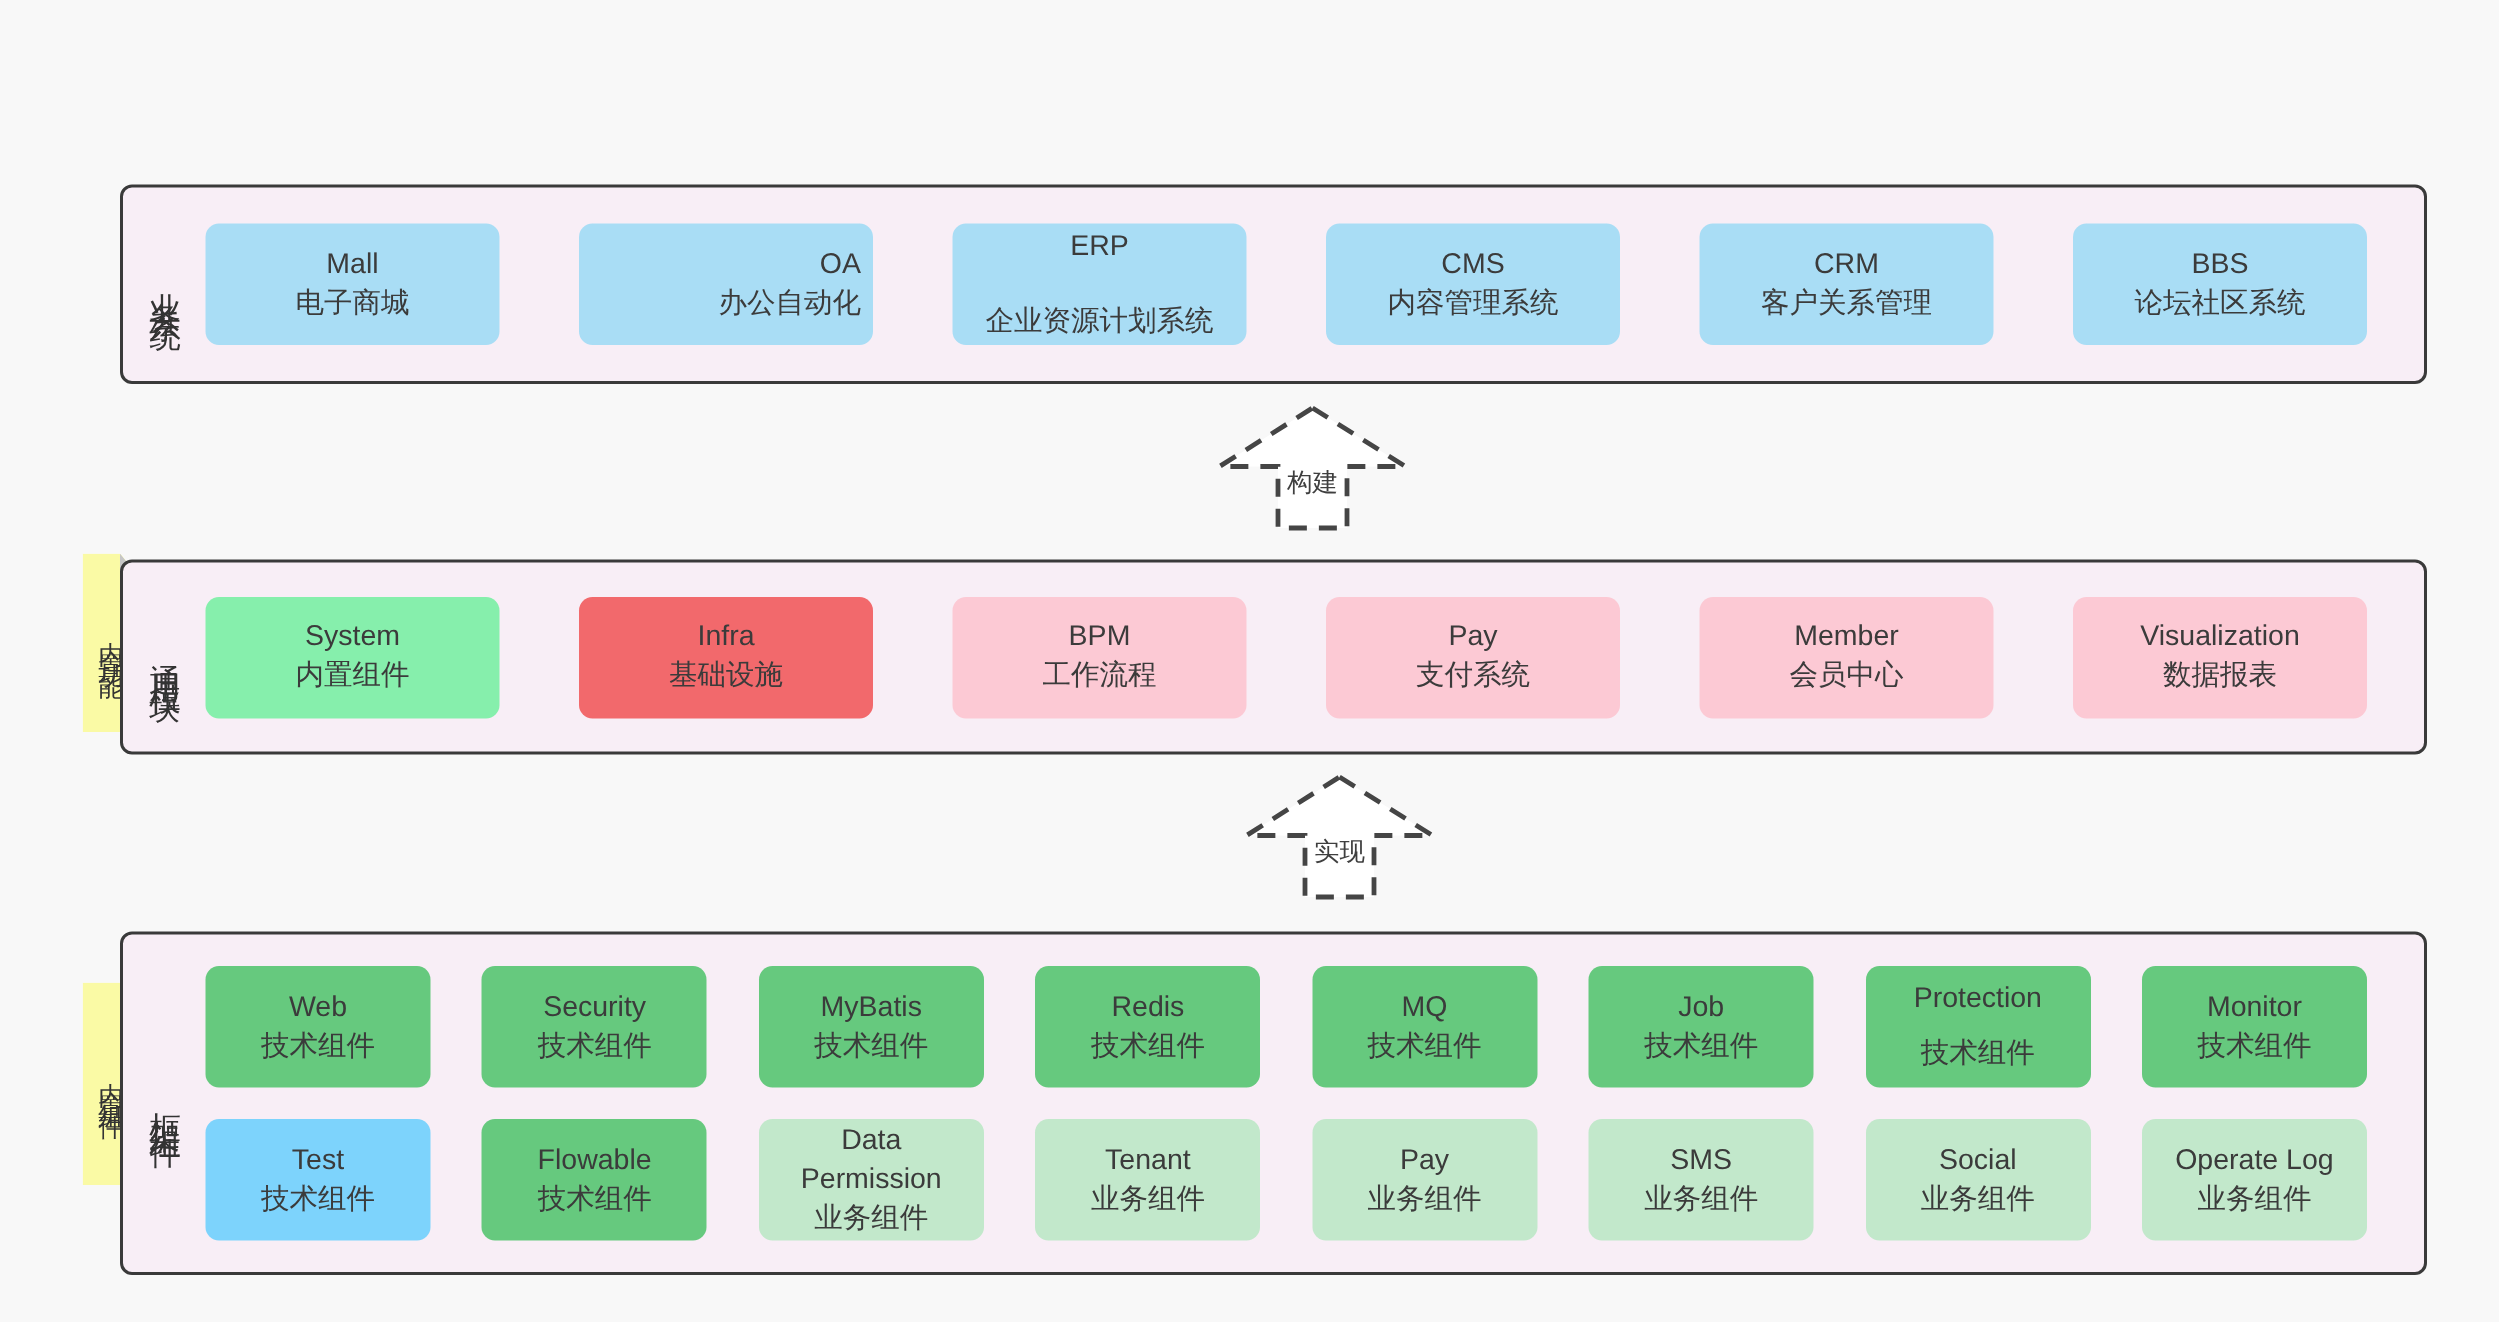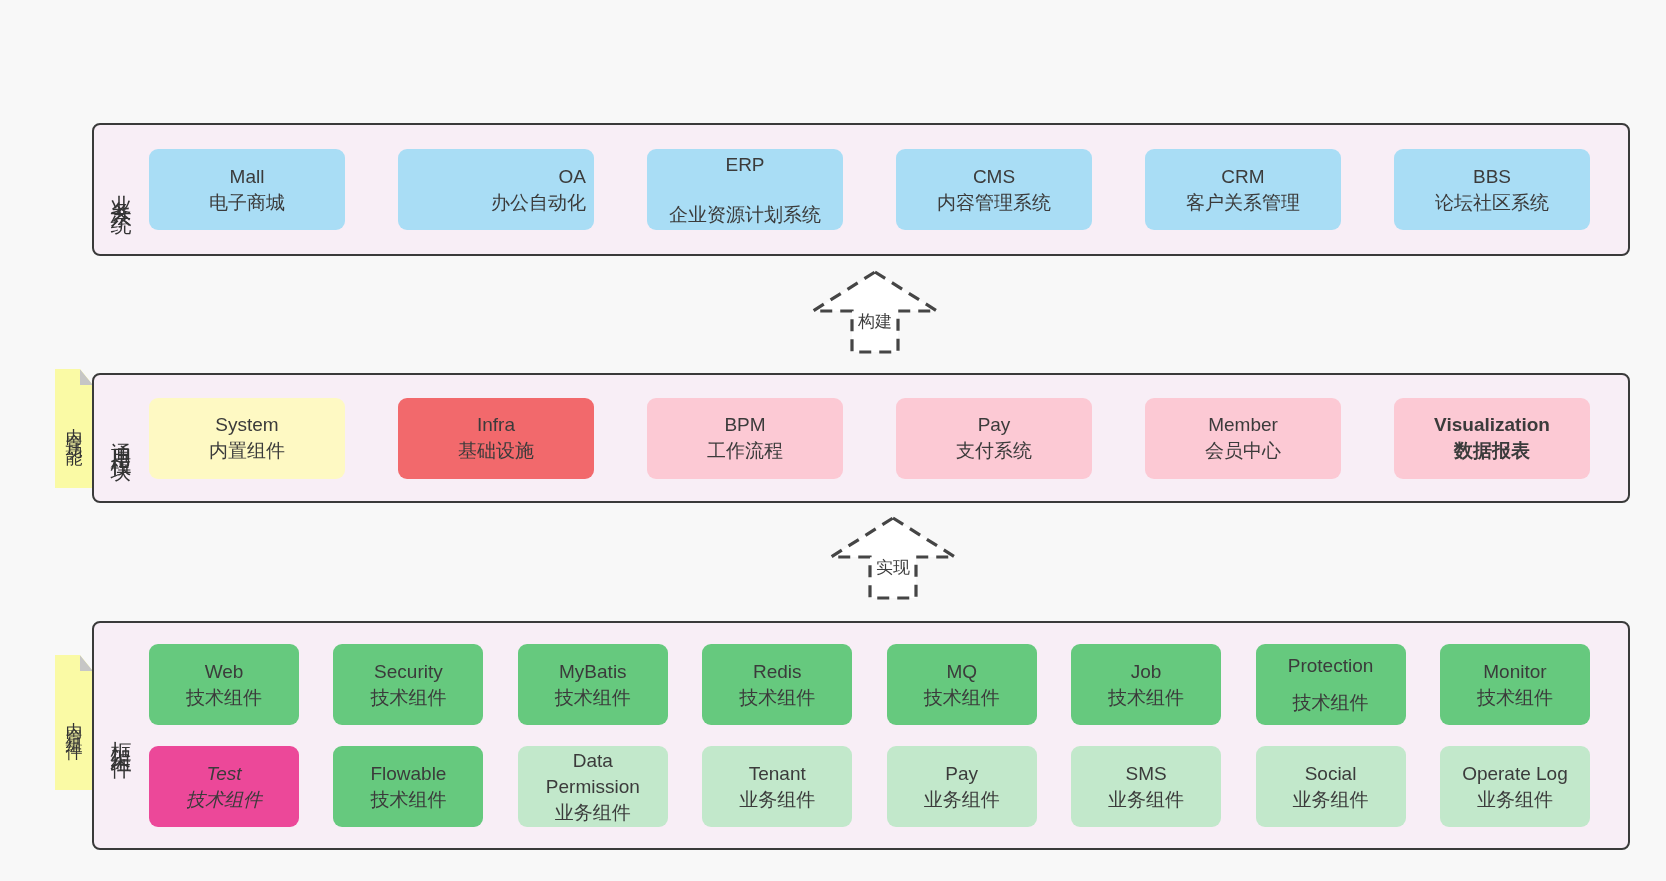--- a/index.html
+++ b/index.html
@@ -8,21 +8,21 @@
     background: #f8f8f8;
     position: relative;
     overflow: hidden;
     font-family: "Liberation Sans", "DejaVu Sans", sans-serif;
     color: #3b3b3b;
   }
 
   
   .section {
     position: absolute;
-    left: 92px;
+    left: 80px;
     width: 1538px;
     background: #f8eef6;
     border: 2.5px solid #3a3a3a;
     border-radius: 8px;
     box-sizing: border-box;
     display: flex;
     z-index: 2;
   }
   .section-business  { top: 123px; height: 133px; }
   .section-modules   { top: 373px; height: 130px; }
@@ -172,41 +172,41 @@
       </div>
     </div>
 </div>
 
 <div class="section section-modules">
   <div class="side-label">
     <span class="vtext">通用模块</span>
   </div>
   <div class="rows">
       <div class="box-row row-6">
-        <div class="box" style="background: #fef9c3;">
+        <div class="box" style="background: #86efac;">
           <div>System</div>
           <div>内置组件</div>
         </div>
         <div class="box" style="background: rgb(242, 105, 108);">
           <div>Infra</div>
           <div>基础设施</div>
         </div>
         <div class="box" style="background: rgb(252, 201, 212);">
           <div>BPM</div>
           <div>工作流程</div>
         </div>
         <div class="box" style="background: rgb(252, 201, 212);">
           <div>Pay</div>
           <div>支付系统</div>
         </div>
         <div class="box" style="background: rgb(252, 201, 212);">
           <div>Member</div>
           <div>会员中心</div>
         </div>
-        <div class="box" style="background: rgb(252, 201, 212); font-weight: bold;">
+        <div class="box" style="background: rgb(252, 201, 212);">
           <div>Visualization</div>
           <div>数据报表</div>
         </div>
       </div>
     </div>
 </div>
 
 <div class="section section-framework">
   <div class="side-label">
     <span class="vtext">框架组件</span>
@@ -240,21 +240,21 @@
         <div class="box" style="background: rgb(102, 201, 126); gap: 11px;">
           <div>Protection</div>
           <div>技术组件</div>
         </div>
         <div class="box" style="background: rgb(102, 201, 126);">
           <div>Monitor</div>
           <div>技术组件</div>
         </div>
       </div>
       <div class="box-row row-8">
-        <div class="box" style="background: #ec4899; font-style: italic;">
+        <div class="box" style="background: #7dd3fc;">
           <div>Test</div>
           <div>技术组件</div>
         </div>
         <div class="box" style="background: rgb(102, 201, 126);">
           <div>Flowable</div>
           <div>技术组件</div>
         </div>
         <div class="box" style="background: rgb(194, 232, 203);">
           <div>Data Permission</div>
           <div>业务组件</div>

